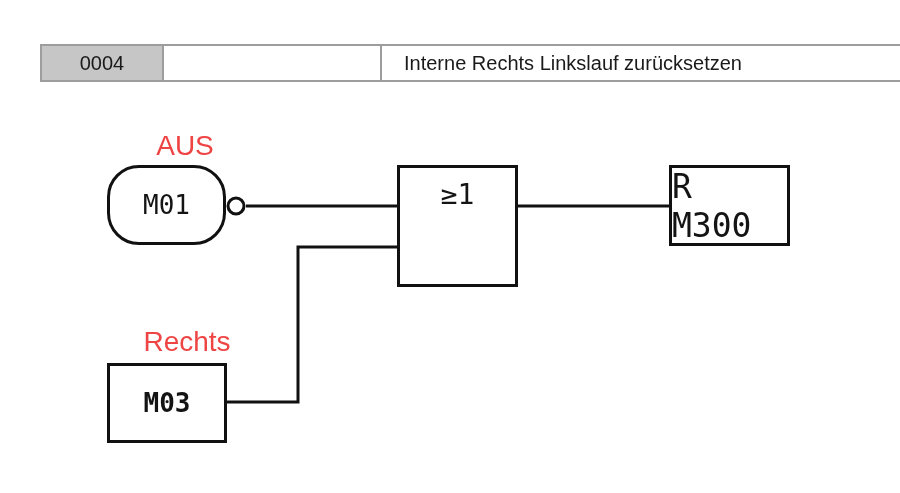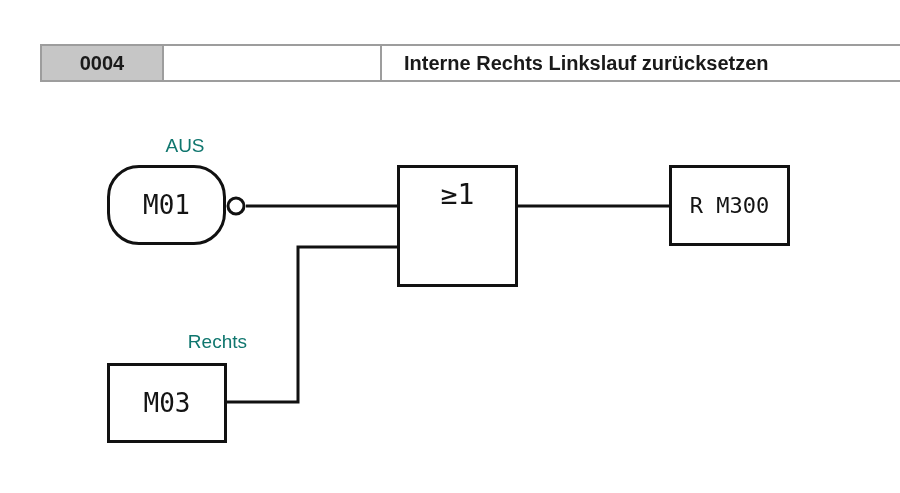--- a/index.html
+++ b/index.html
@@ -15,21 +15,21 @@
   
   .rung-header {
     position: absolute; left: 40px; top: 44px; width: 870px; height: 38px;
     display: flex;
     border-top: 2px solid #9d9d9d;
     border-bottom: 2px solid #9d9d9d;
     border-left: 2px solid #9d9d9d;
     background: #ffffff;
     font-size: 20px;
   }
-  .cell { height: 100%; display: flex; align-items: center; font-weight: bold; }
+  .cell { height: 100%; display: flex; align-items: center; }
   .cell-num {
     width: 122px; background: #c6c6c6;
     border-right: 2px solid #9d9d9d;
     justify-content: center;
   }
   .cell-sym {
     width: 218px; background: #ffffff;
     border-right: 2px solid #9d9d9d;
   }
   .cell-comment {
@@ -44,22 +44,22 @@
 
   .blk {
     position: absolute; background: #ffffff;
     border: 3px solid #111111;
     display: flex; align-items: center; justify-content: center;
     font-family: "DejaVu Sans Mono", monospace;
     font-size: 26px; color: #141414;
   }
   .blk-label {
     position: absolute; width: 120px; height: 24px;
-    text-align: center; font-size: 19px; line-height: 24px;
-    color: #0f766e;
+    text-align: center; font-size: 28px; line-height: 24px;
+    color: #ef4444;
   }
   .gate-text {
     position: absolute; left: 397px; top: 180px; width: 121px;
     text-align: center;
     font-family: "DejaVu Sans Mono", monospace;
     font-size: 28px; line-height: 30px; color: #141414;
   }
 </style>
 </head>
 <body>
@@ -83,25 +83,25 @@
     <line x1="516" y1="206" x2="671" y2="206"></line>
     <path d="M224 402 H298 V247 H399"></path>
     <circle cx="236" cy="206" r="8"></circle>
   </svg>
 
   <div class="blk-label" style="left:125px; top:134px;">AUS</div>
   <div class="blk" style="left:107px; top:165px; width:119px; height:80px;border-radius:32px;">
     <span>M01</span>
   </div>
 
-  <div class="blk-label" style="left:127px; top:330px;text-align:right;">Rechts</div>
-  <div class="blk" style="left:107px; top:363px; width:120px; height:80px;">
+  <div class="blk-label" style="left:127px; top:330px;">Rechts</div>
+  <div class="blk" style="left:107px; top:363px; width:120px; height:80px;font-weight:bold;">
     <span>M03</span>
   </div>
 
   <div class="blk" style="left:397px; top:165px; width:121px; height:122px;"></div>
   <div class="gate-text">≥1</div>
 
-  <div class="blk" style="left:669px; top:165px; width:121px; height:81px; font-size:22px;">
+  <div class="blk" style="left:669px; top:165px; width:121px; height:81px; font-size:33px;">
     <span>R M300</span>
   </div>
 
 </div>
 
 </body></html>

